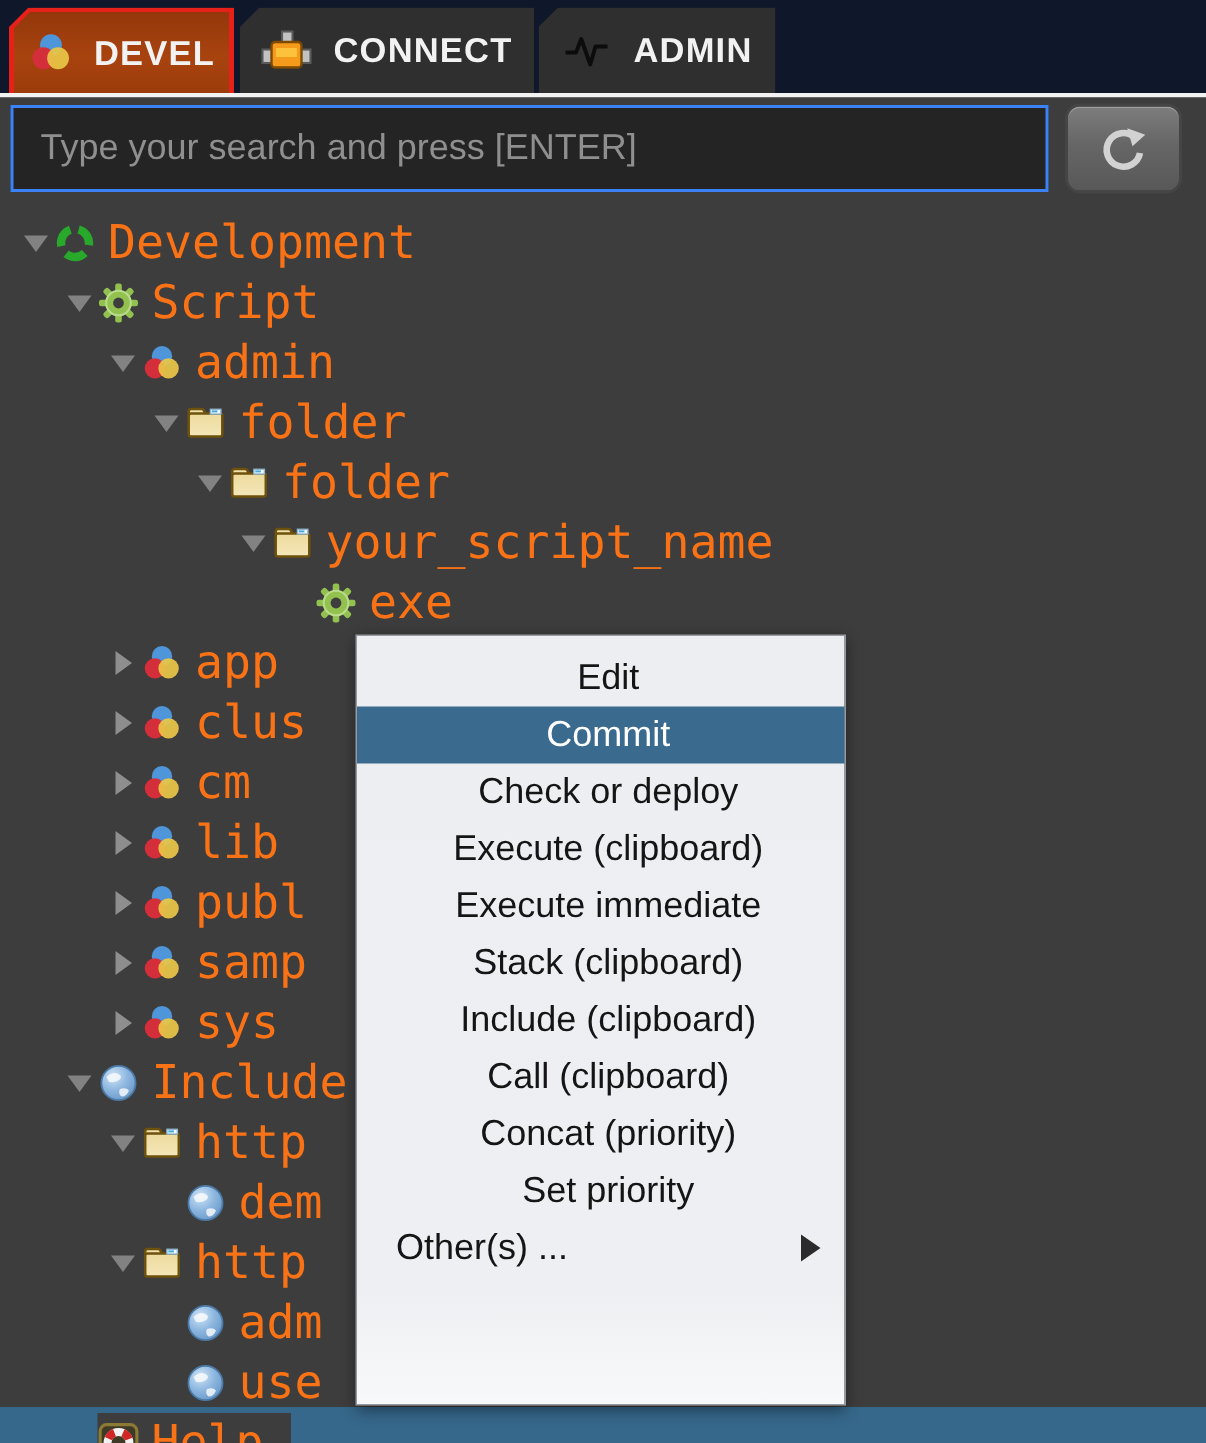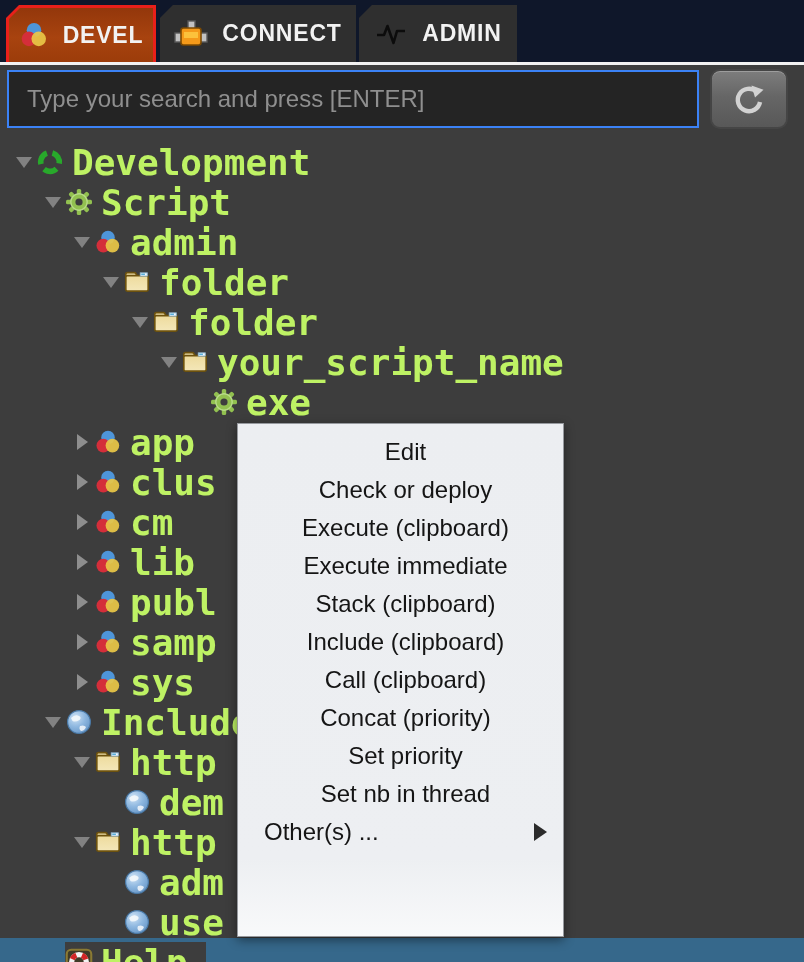--- a/index.html
+++ b/index.html
@@ -34,21 +34,21 @@
   .tree{position:absolute;left:0;top:140px;width:804px;height:822px;}
   .tree-row{position:absolute;left:0;width:804px;height:40px;display:flex;align-items:center;
       white-space:nowrap;z-index:2;}
   .exp-box{width:24px;height:40px;display:flex;align-items:center;justify-content:center;flex:0 0 24px;}
   .exp-expanded{width:0;height:0;border-left:8px solid transparent;border-right:8px solid transparent;
       border-top:11px solid #828282;}
   .exp-collapsed{width:0;height:0;border-top:8px solid transparent;border-bottom:8px solid transparent;
       border-left:11px solid #8e8e8e;}
   .tree-icon{width:28px;height:30px;display:flex;align-items:center;justify-content:center;
       margin-right:8px;flex:0 0 28px;}
-  .tree-label{color:#bef264;font-size:36px;font-family:"DejaVu Sans Mono","Liberation Mono",monospace;font-weight:bold;}
+  .tree-label{color:#f97316;font-size:31px;font-family:"DejaVu Sans Mono","Liberation Mono",monospace;}
   .row-chip{display:flex;align-items:center;background:#3d3d3d;padding-right:18px;height:40px;}
 
   
   .bottom-bar{position:absolute;left:0;top:938px;width:804px;height:24px;background:#36688b;z-index:1;}
 
   
   .context-menu{position:absolute;left:237px;top:423px;width:327px;height:514px;z-index:10;
       box-sizing:border-box;border:1px solid #96999e;
       background:linear-gradient(180deg,#eceef1 0%,#edeff2 85%,#f8f9fa 100%);
       box-shadow:0 3px 10px rgba(0,0,0,.45);padding:9px 0;display:flex;flex-direction:column;}
@@ -462,20 +462,23 @@
         </span>
       </div>
     </div>
 
   <div class="bottom-bar"></div>
 
   <div class="context-menu" id="menu-root">
       <div class="menu-item">
         <span>Edit</span>
       </div>
+      <div class="menu-item highlighted">
+        <span>Commit</span>
+      </div>
       <div class="menu-item">
         <span>Check or deploy</span>
       </div>
       <div class="menu-item">
         <span>Execute (clipboard)</span>
       </div>
       <div class="menu-item">
         <span>Execute immediate</span>
       </div>
       <div class="menu-item">
@@ -485,22 +488,19 @@
         <span>Include (clipboard)</span>
       </div>
       <div class="menu-item">
         <span>Call (clipboard)</span>
       </div>
       <div class="menu-item">
         <span>Concat (priority)</span>
       </div>
       <div class="menu-item">
         <span>Set priority</span>
-      </div>
-      <div class="menu-item">
-        <span>Set nb in thread</span>
       </div>
       <div class="menu-item">
         <span>Other(s) ...</span>
         <span class="submenu-arrow"></span>
       </div>
     </div>
 </div>
 
 </body></html>

